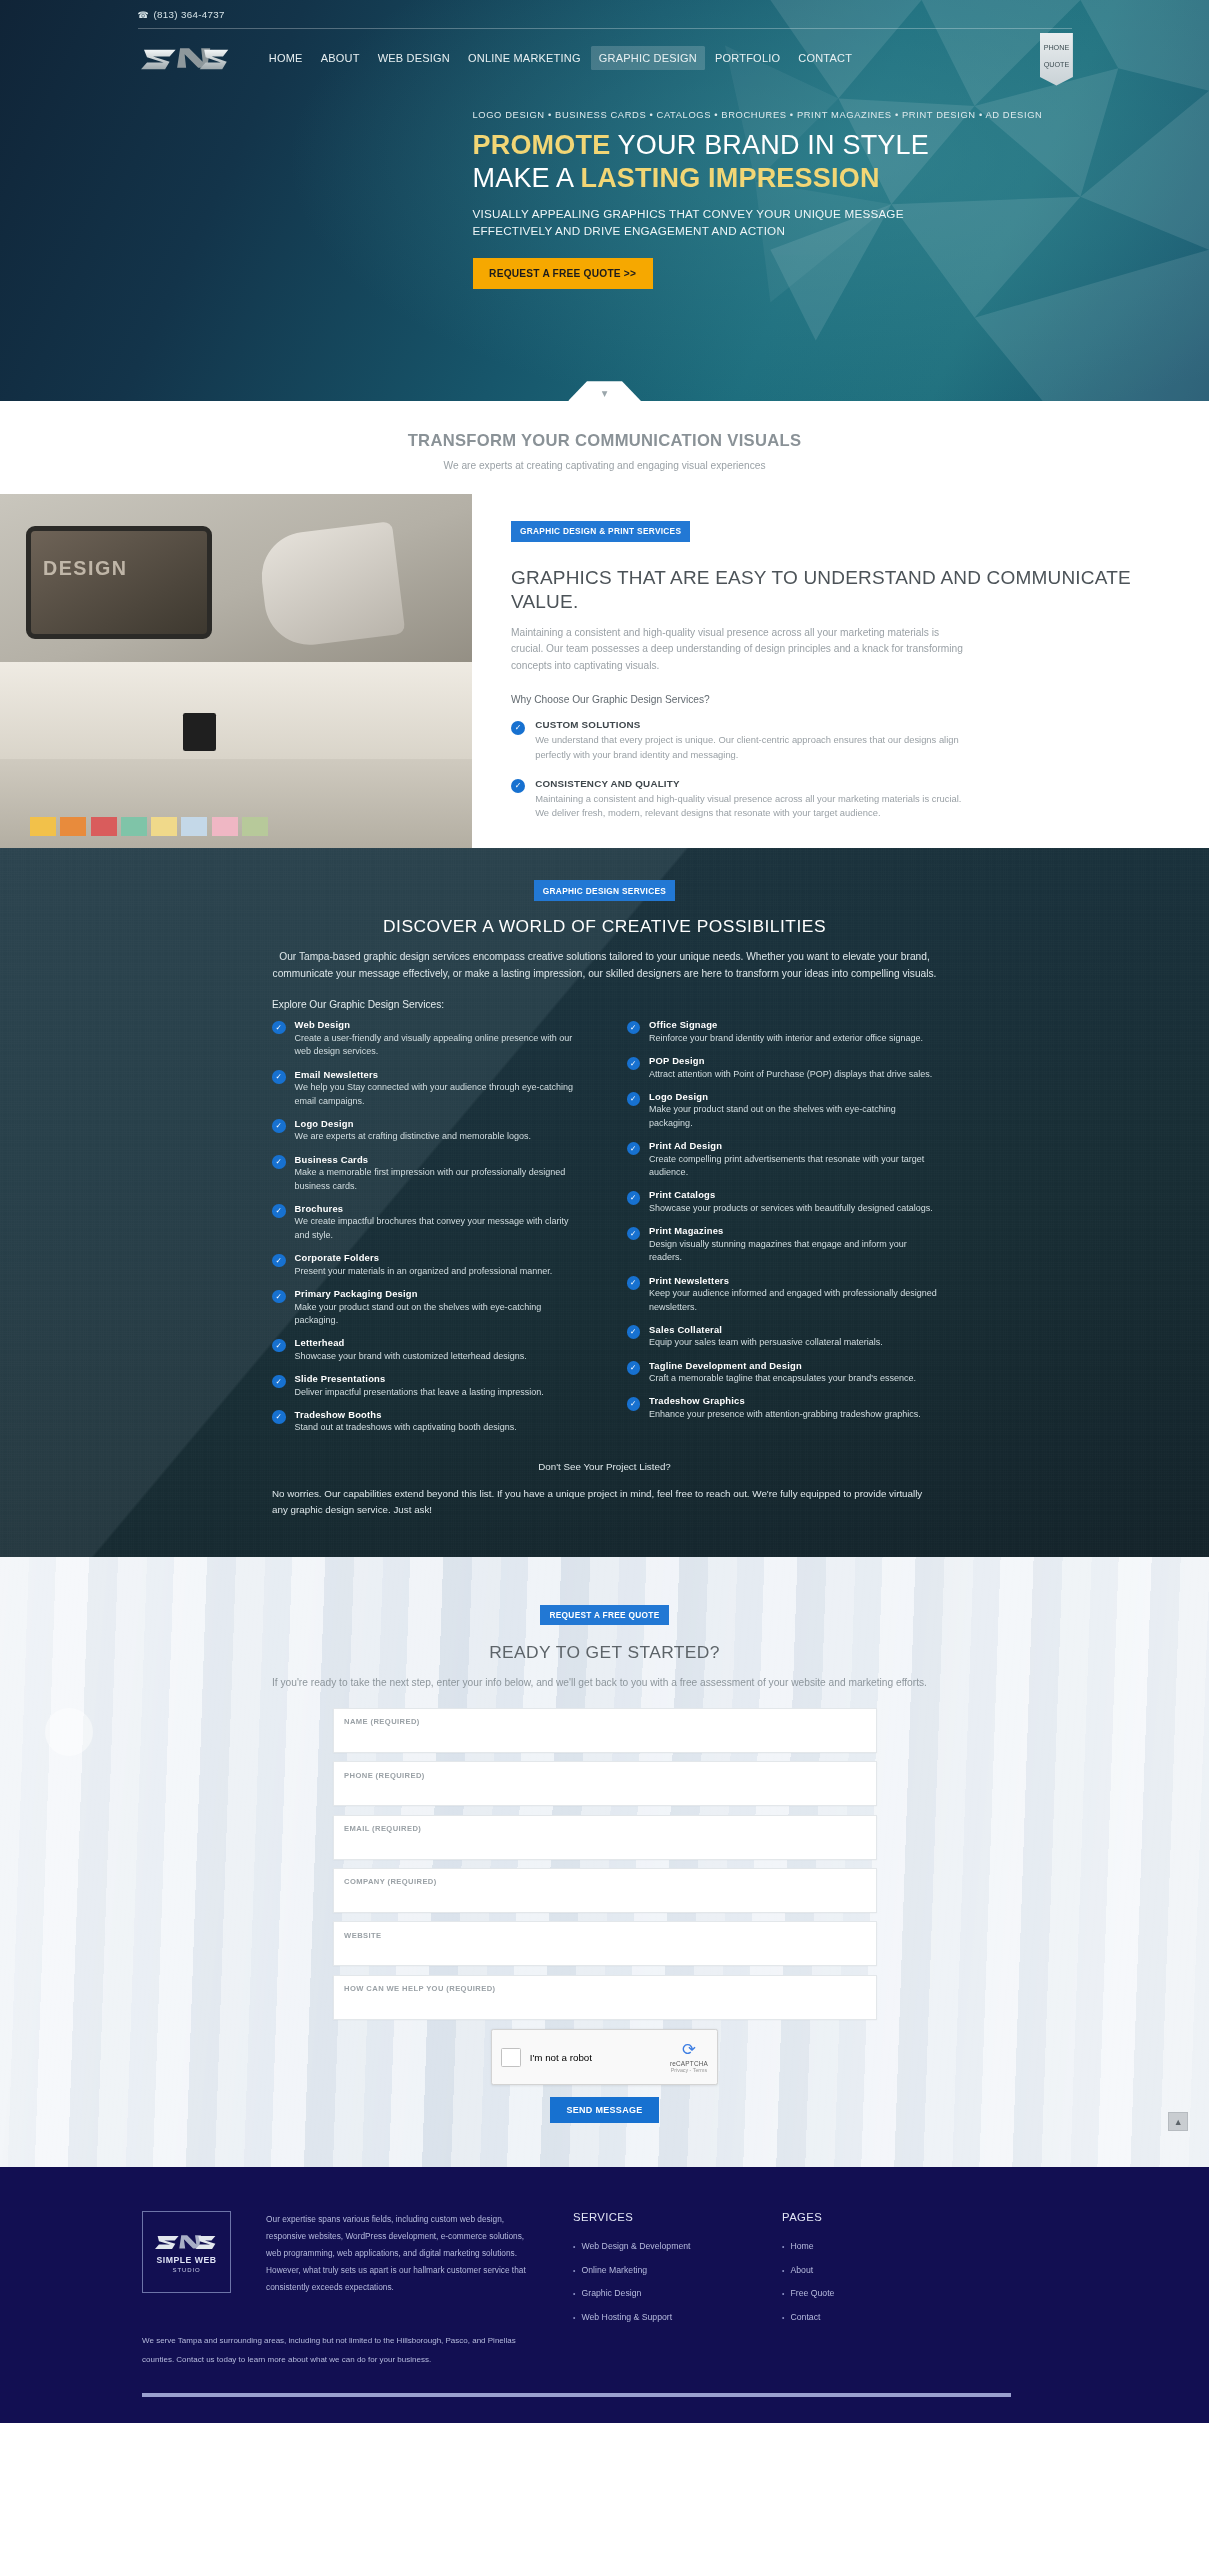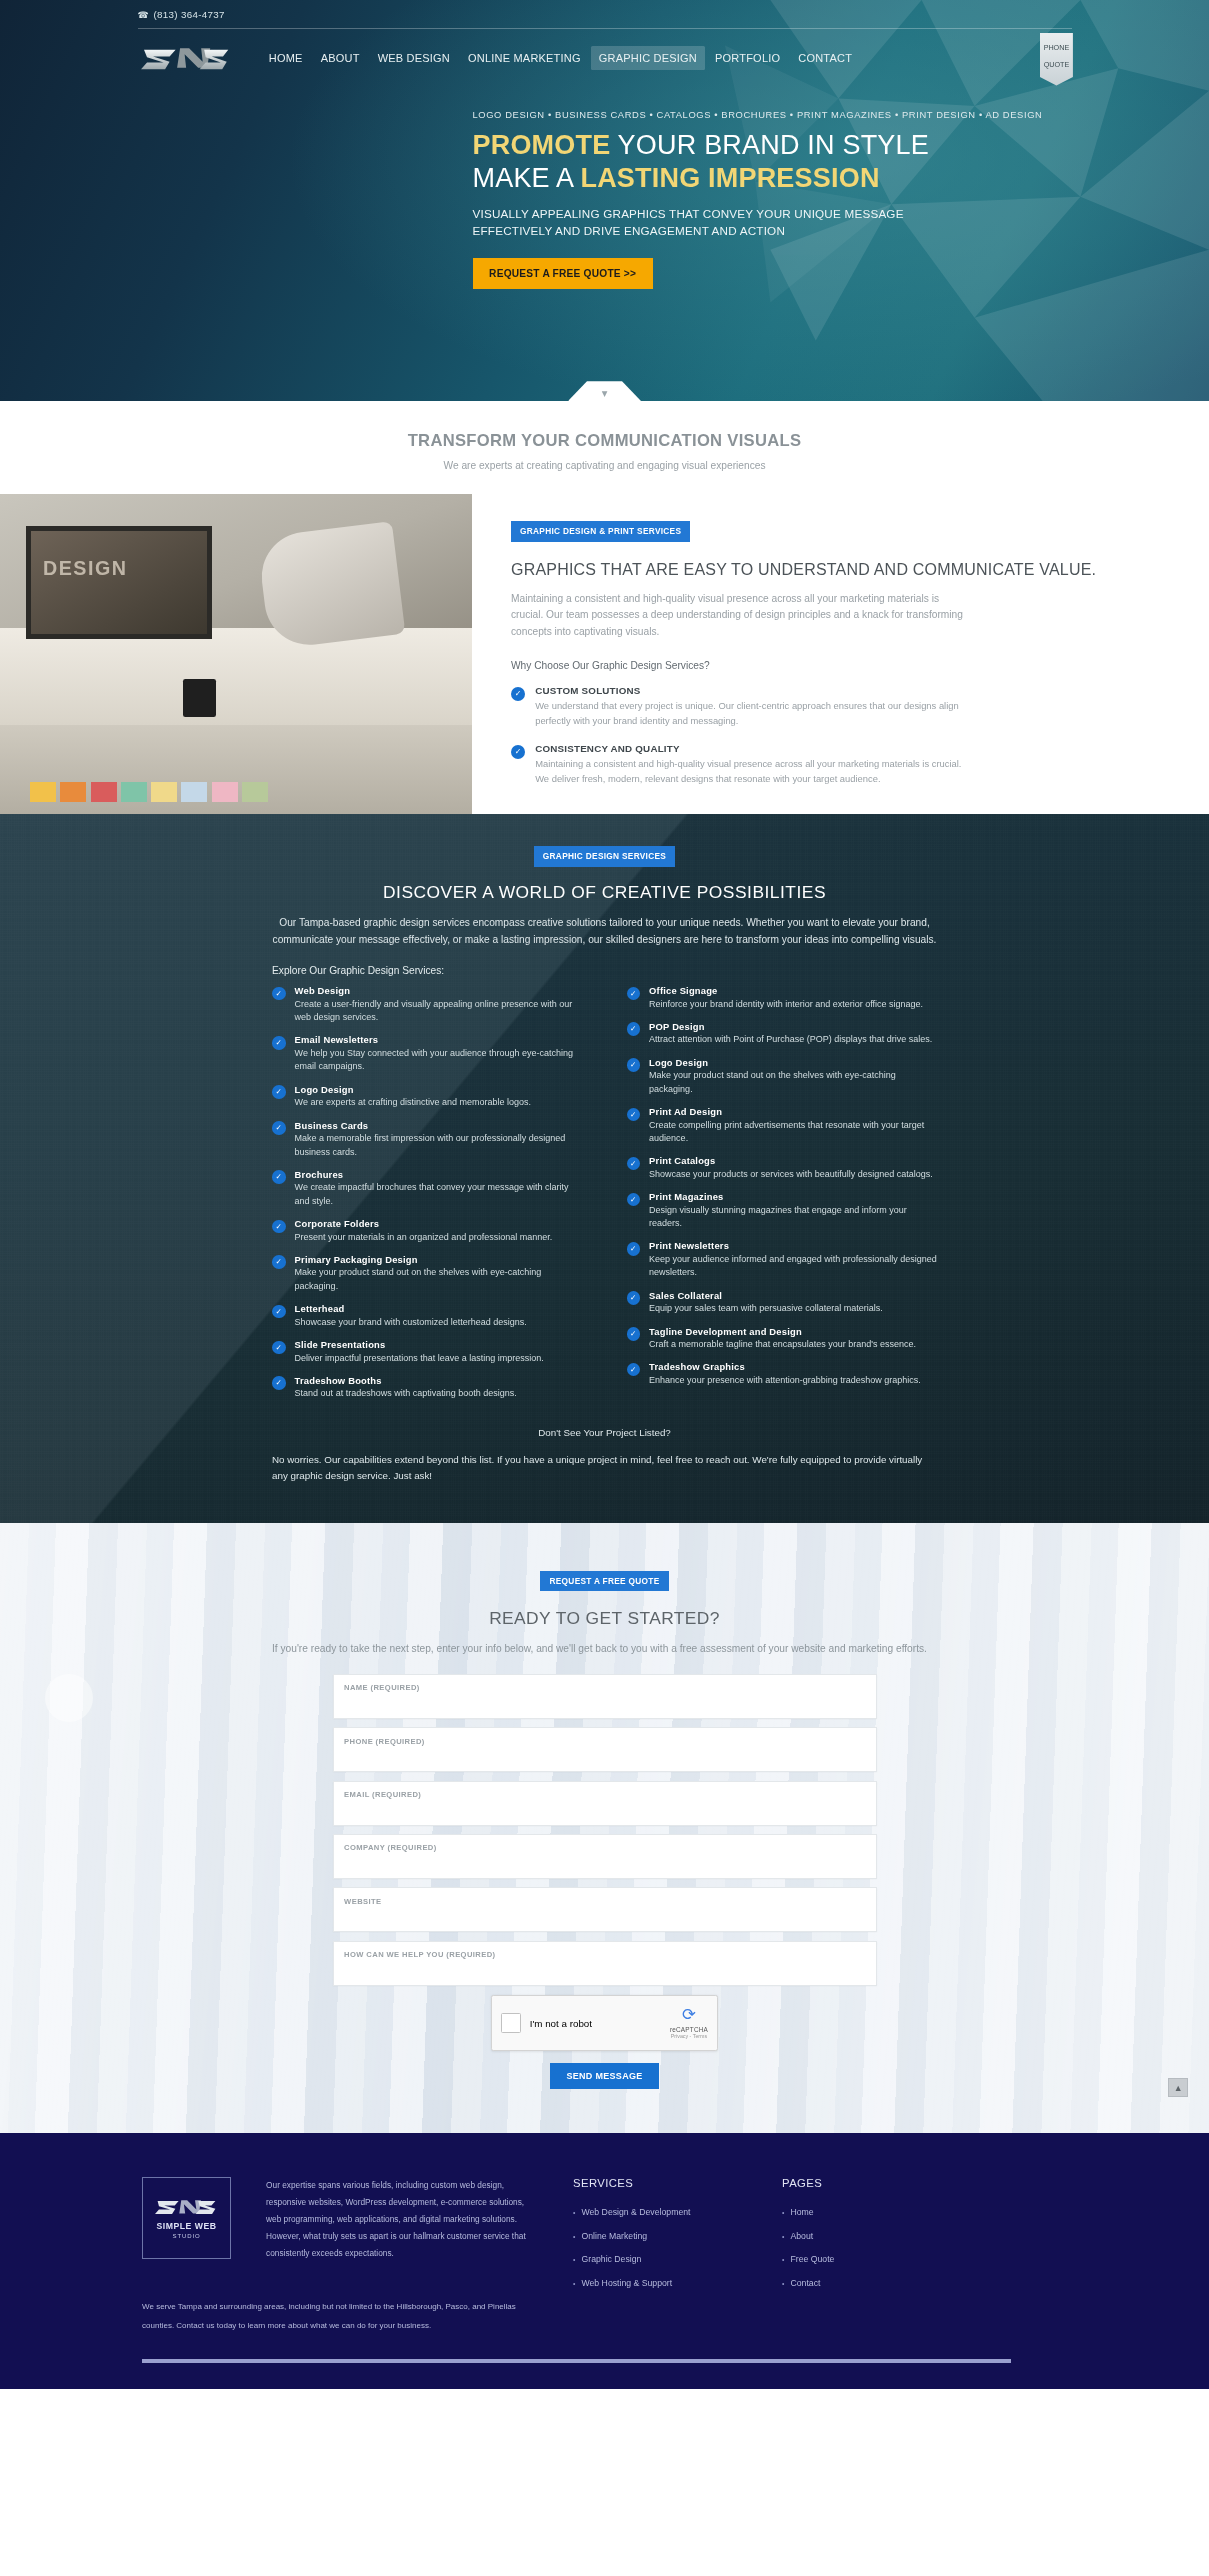--- a/index.html
+++ b/index.html
@@ -76,35 +76,35 @@
   .split { display:flex; min-height:212px; background:#fff; }
   .split-img {
     width:472px; flex:0 0 472px; position:relative; overflow:hidden;
     background:linear-gradient(160deg,#c9c6bd 0%,#b4b0a6 35%,#8e897e 70%,#6e6a61 100%);
   }
   .split-img .deskline { position:absolute; left:0; right:0; bottom:89px; height:97px;
     background:linear-gradient(180deg,#efebe3,#d9d4c9); }
   .split-img .desk2 { position:absolute; left:0; right:0; bottom:0; height:89px;
     background:linear-gradient(180deg,#cfcabf,#b3aea2); }
   .split-img .mon { position:absolute; left:26px; top:32px; width:186px; height:113px;
-    background:linear-gradient(150deg,#6e6357,#3d382f); border:5.3px solid #2b2a27; border-radius:0; }
+    background:linear-gradient(150deg,#6e6357,#3d382f); border:5.3px solid #2b2a27; border-radius:9px; }
   .split-img .mon em { position:absolute; left:12px; top:26px; font-style:normal;
     color:#d9cfc0; font-size:19.7px; font-weight:700; letter-spacing:1.5px; opacity:.8; }
   .split-img .arm { position:absolute; right:73px; top:35px; width:136px; height:113px;
     background:linear-gradient(160deg,#e6e2db,#b9b4ab); border-radius:45px 9px 9px 45px; transform:rotate(-7deg); }
   .split-img .cup { position:absolute; left:183px; bottom:97px; width:33px; height:38px;
     background:#1f1f1f; border-radius:2.3px; }
   .split-img .sw { position:absolute; bottom:12px; height:19.7px; width:26px; }
   .split-txt { flex:1; padding:27px 42px 27px 39px; }
   .badge {
     display:inline-block; background:#2278d4; color:#fff;
     font-size:8.3px; font-weight:700; letter-spacing:0.3px; padding:5.3px 9px;
   }
   .split-txt h3 {
-    margin-top:18px; font-size:16px; line-height:1.28;
+    margin-top:24px; font-size:19px; line-height:1.28;
     color:#4c5358; font-weight:400; letter-spacing:0.2px;
   }
   .split-txt .p { margin-top:10.6px; font-size:10.2px; line-height:1.62; color:#9aa1a6; max-width:454px; }
   .why { margin-top:19.7px; font-size:10.2px; color:#626a70; }
   .feat { display:flex; gap:9.8px; margin-top:14.4px; }
   .ck {
     flex:0 0 auto; width:14.4px; height:14.4px; border-radius:50%;
     background:#1771d0; color:#fff; font-size:8px; line-height:14.4px; text-align:center; margin-top:1.5px;
   }
   .feat h4 { font-size:9.8px; font-weight:700; color:#3f474c; letter-spacing:0.2px; }

